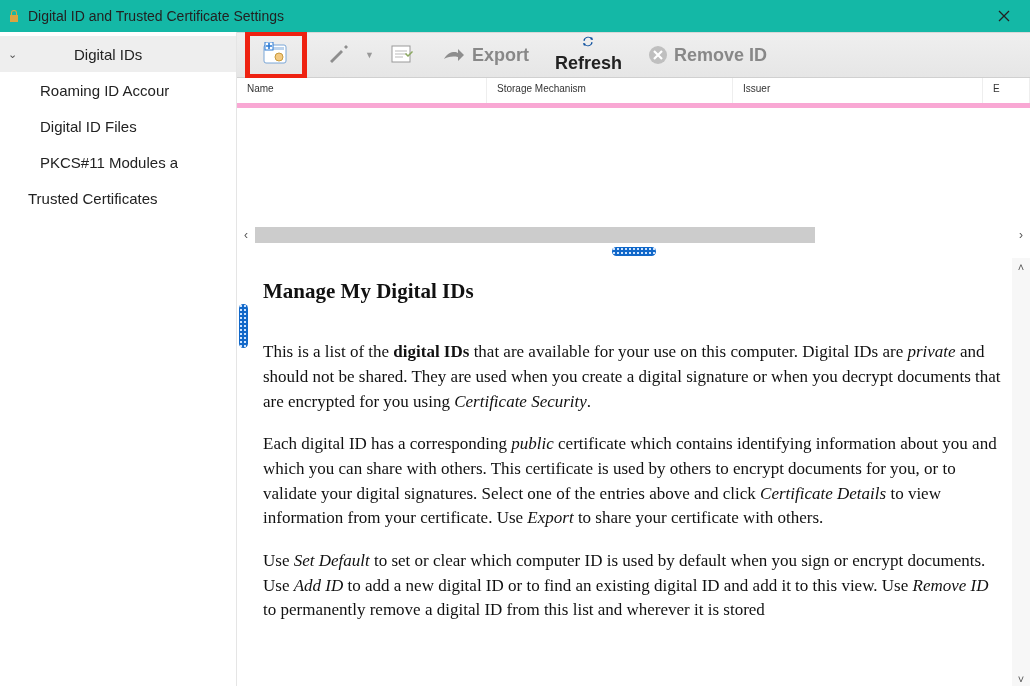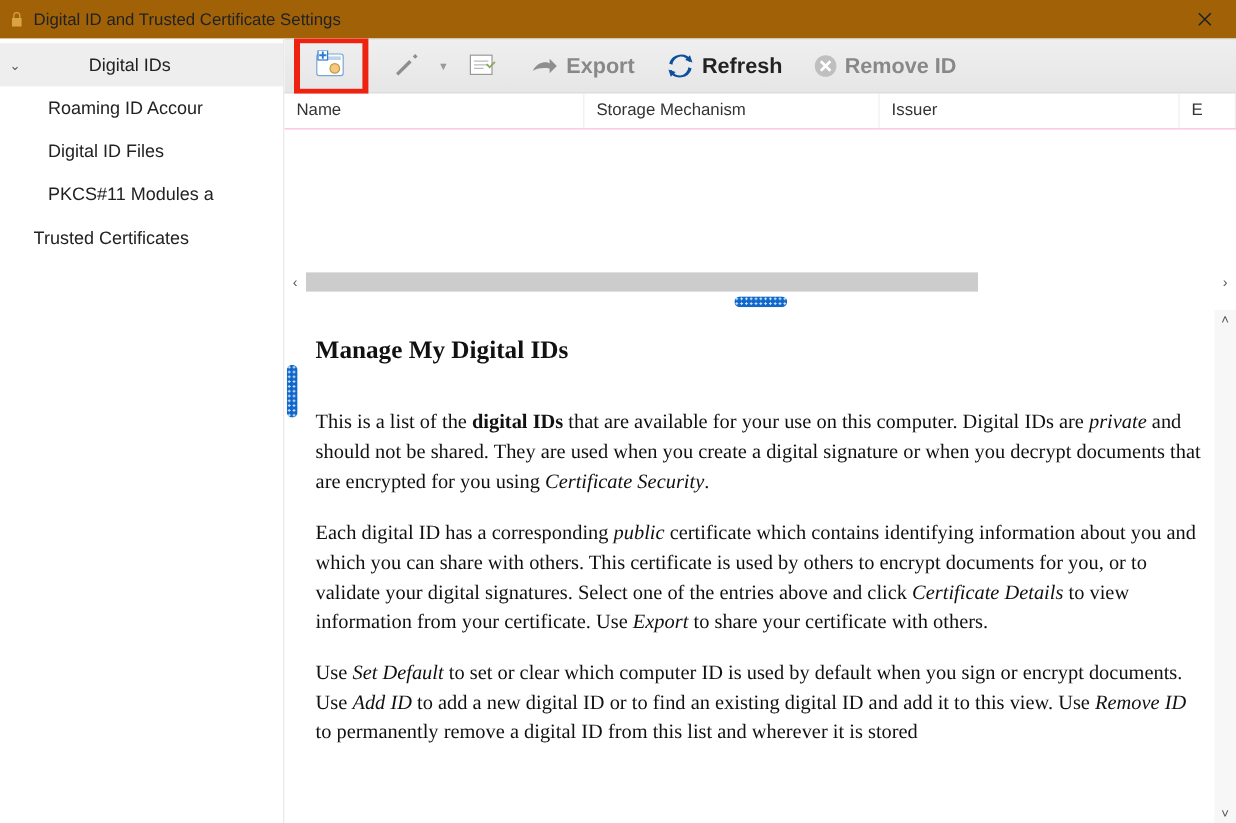--- a/index.html
+++ b/index.html
@@ -10,21 +10,21 @@
       width: 1030px;
       height: 686px;
       overflow: hidden;
       position: relative;
     }
     .titlebar {
       display: flex;
       align-items: center;
       height: 30px;
       padding: 16px 6px;
-      background: #a16207;
+      background: #14b8a6;
     }
     .titlebar .lock-icon {
       width: 16px; height: 16px;
       margin-right: 6px;
       display: inline-flex;
       align-items: center;
       justify-content: center;
     }
     .titlebar .title {
       flex: 1;
@@ -91,36 +91,36 @@
       height: 38px;
       display: flex;
       align-items: center;
       padding: 0 10px;
       gap: 6px;
       cursor: pointer;
       color: #888;
       font-size: 18px;
       font-weight: 600;
     }
-    .tb-btn.bold { color: #222; font-weight: 700; }
+    .tb-btn.bold { color: #222; font-weight: 700; flex-direction: column; }
     .tb-btn svg { display: block; }
     .highlight-red {
       border: 5px solid #e21;
       padding: 0 12px;
       margin:-4px 4px;
       height:48px;
     }
     .drop-caret {
       font-size: 9px; color:#999; margin-left:-2px; align-self:center;
     }
     .table-head {
       height: 30px;
       display: flex;
-      border-bottom: 1px solid #f9a8d4;
-      font-size: 14px;
+      border-bottom: 5px solid #f9a8d4;
+      font-size: 10px;
       color: #333;
       background:#fff;
     }
     .th {
       padding: 5px 10px;
       border-right: 1px solid #eee;
       white-space: nowrap;
     }
     .th.name { width: 250px; }
     .th.issuer { width: 250px; }

